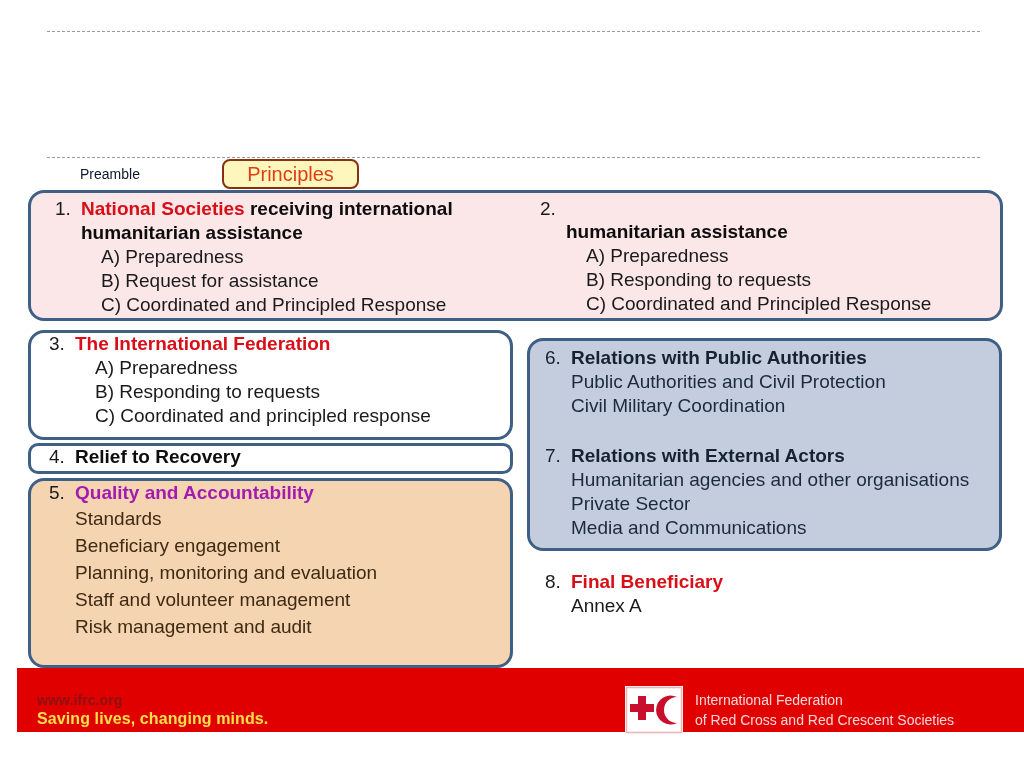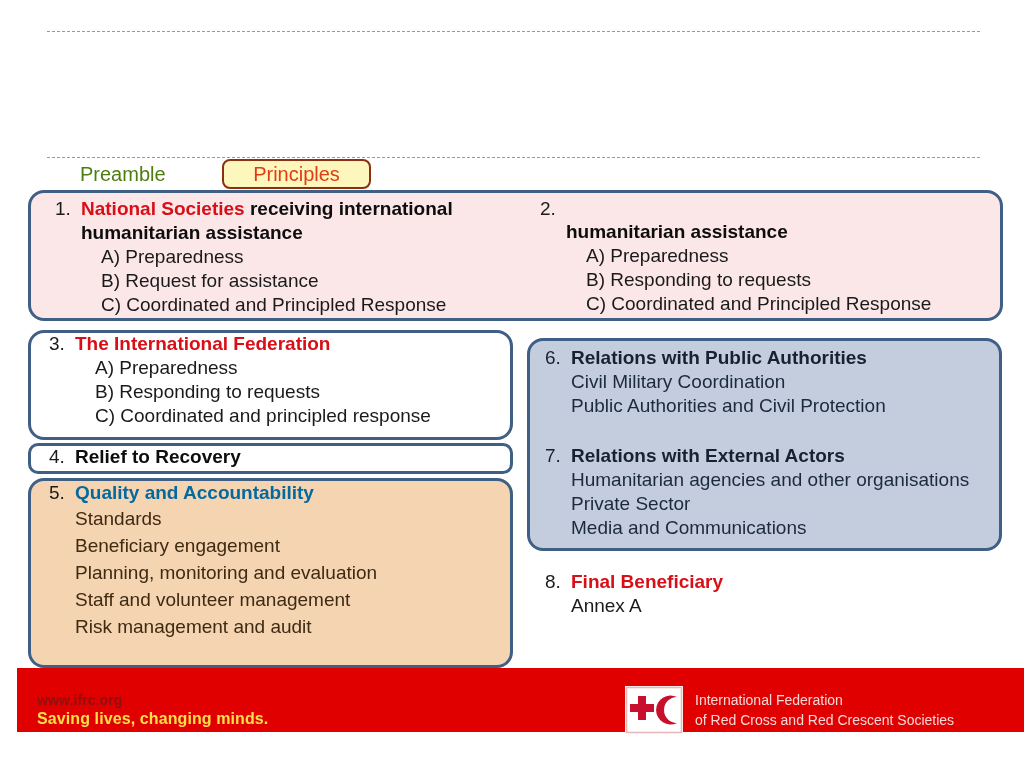--- a/index.html
+++ b/index.html
@@ -62,30 +62,30 @@
     letter-spacing: -0.2px;
     line-height: 46px;
     white-space: nowrap;
   }
 
   
   .tab-preamble {
     position: absolute;
     left: 80px;
     top: 161px;
-    font-size: 20px;
-    color: #4d7c0f;
+    font-size: 14px;
+    color: #0f172a;
     line-height: 26px;
     text-align: center;
   }
   .tab-principles {
     position: absolute;
     left: 222px;
     top: 159px;
-    width: 149px;
+    width: 137px;
     height: 30px;
     box-sizing: border-box;
     background: #fdf7bd;
     border: 2px solid #8a2f10;
     border-radius: 8px;
     color: #e03c13;
     font-size: 20px;
     line-height: 27px;
     text-align: center;
   }
@@ -126,21 +126,21 @@
     color: #1a1a1a;
     width: 26px;
   }
   .head {
     font-weight: bold;
     font-size: 19px;
     line-height: 24px;
   }
   .red { color: #d80f17; }
   .blk { color: #0d0d0d; }
-  .brown-head { color: #0369a1; }
+  .brown-head { color: #a21caf; }
   .sub {
     font-size: 19px;
     font-weight: normal;
     line-height: 24px;
     color: #1a1a1a;
   }
   .indent-sub { padding-left: 46px; }
   .indent-sub-2 { padding-left: 26px; }
   .cont { padding-left: 26px; }
 
@@ -278,22 +278,22 @@
     <div class="sub indent-sub-2">Staff and volunteer management</div>
     <div class="sub indent-sub-2">Risk management and audit</div>
   </div>
 
   <div class="box box-gray box-67"></div>
   <div class="item txt-6">
     <div class="item-row">
       <span class="num">6.</span>
       <span class="head">Relations with Public Authorities</span>
     </div>
+    <div class="sub indent-sub-2">Public Authorities and Civil Protection</div>
     <div class="sub indent-sub-2">Civil Military Coordination</div>
-    <div class="sub indent-sub-2">Public Authorities and Civil Protection</div>
   </div>
   <div class="item txt-7">
     <div class="item-row">
       <span class="num">7.</span>
       <span class="head">Relations with External Actors</span>
     </div>
     <div class="sub indent-sub-2">Humanitarian agencies and other organisations</div>
     <div class="sub indent-sub-2">Private Sector</div>
     <div class="sub indent-sub-2">Media and Communications</div>
   </div>

